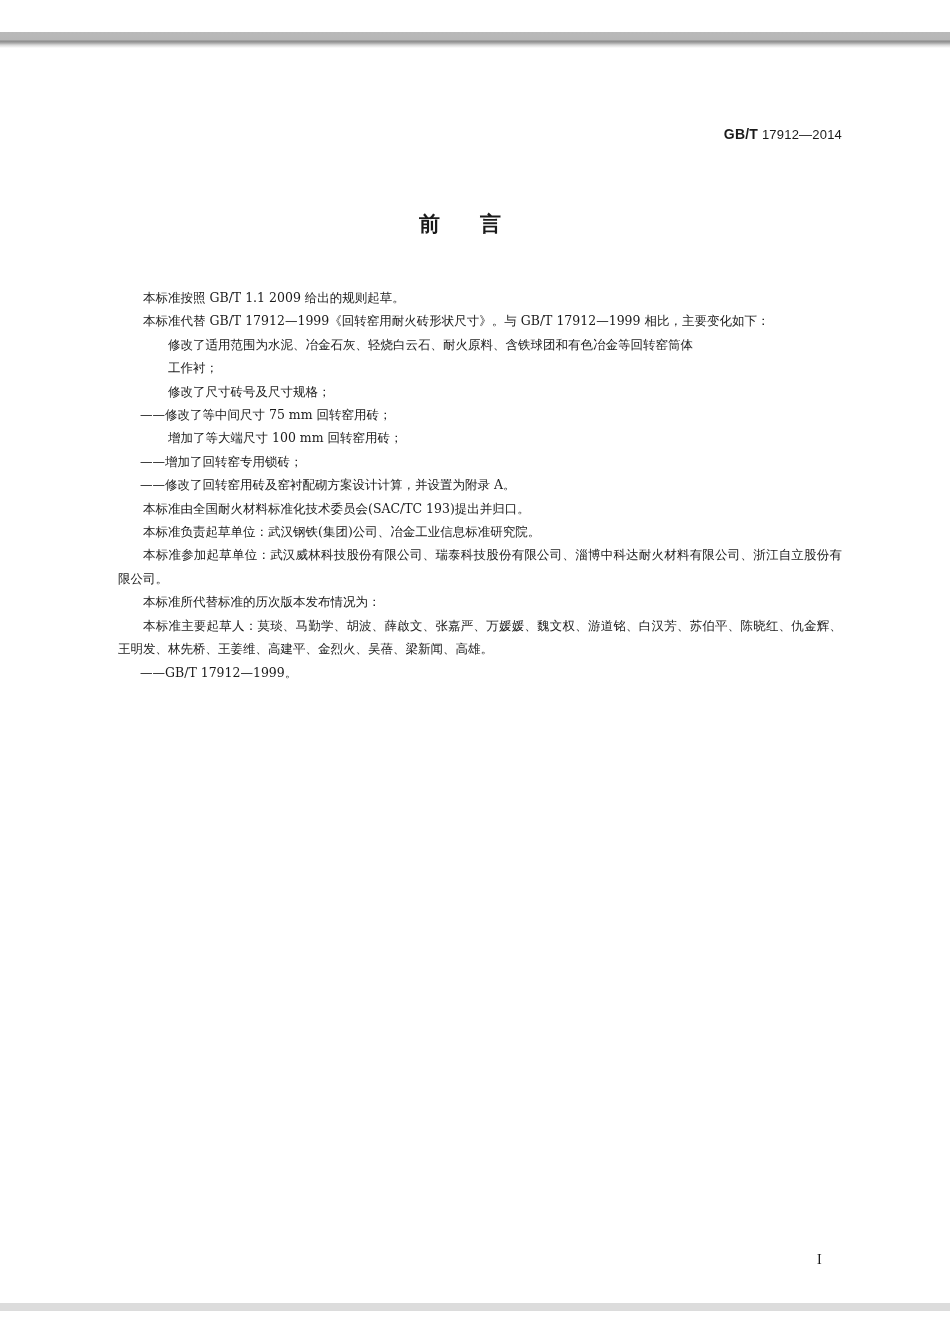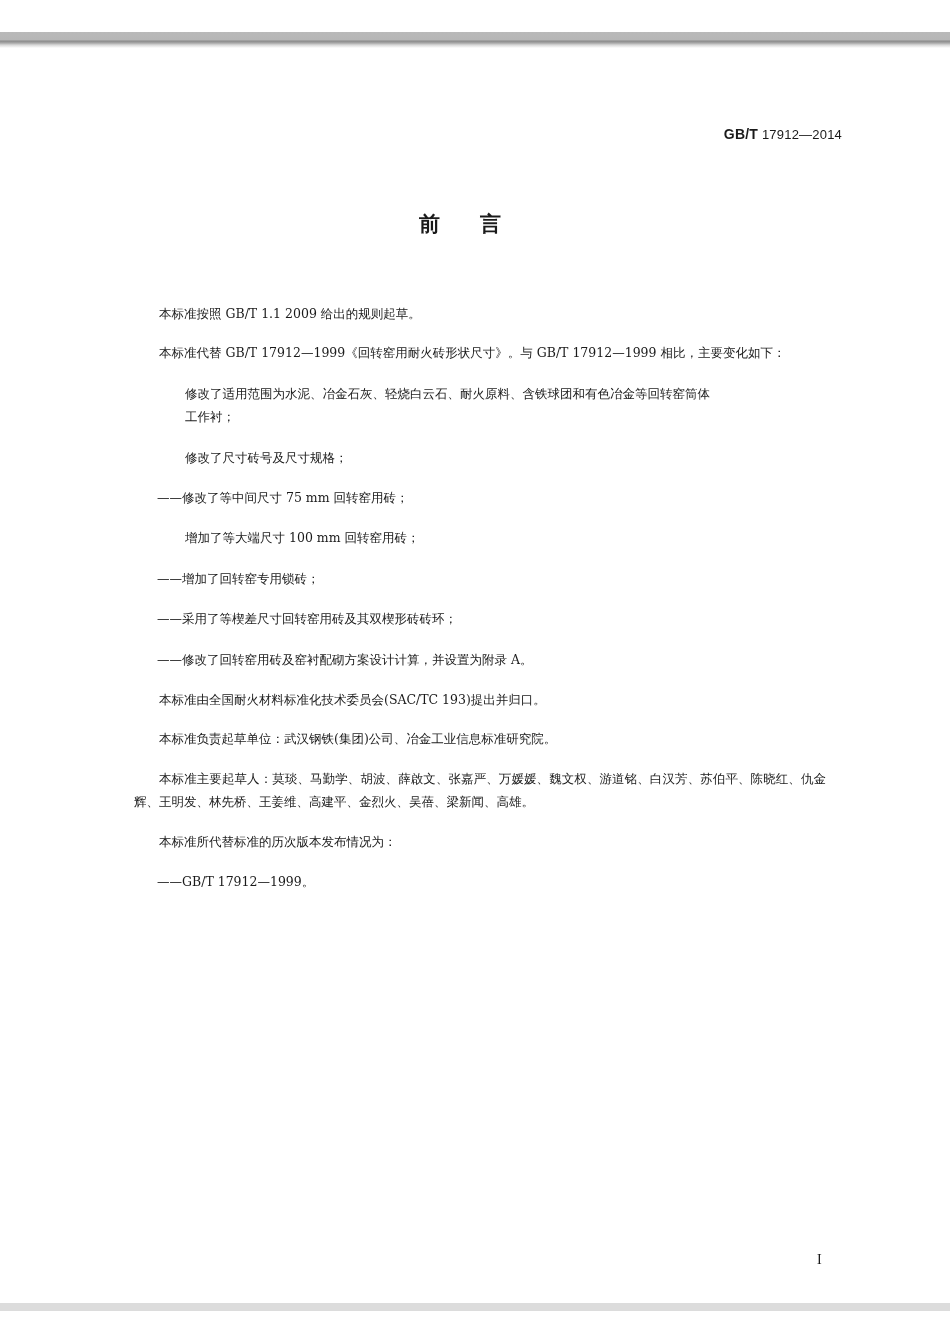--- a/index.html
+++ b/index.html
@@ -25,22 +25,22 @@
     .std-code b { font-family: Liberation Sans, sans-serif; font-weight: bold; font-size: 14px; }
     .title {
       position: absolute; left: 0; width: 920px; top: 210px; text-align: center;
       font-family: "DejaVu Sans", sans-serif; font-weight: bold;
       font-size: 21px; letter-spacing: 40px; text-indent: 40px;
     }
     .content {
       position: absolute; left: 118px; top: 286px; width: 724px;
       font-size: 12.5px; line-height: 23.4px;
     }
-    .p { text-indent: 2em; margin: 16px; text-align: justify; }
-    .item { margin: 17px; padding-left: 50px; text-indent: 0; }
+    .p { text-indent: 2em; margin: 0; text-align: justify; }
+    .item { margin: 0; padding-left: 50px; text-indent: 0; }
     .item.dash { padding-left: 22px; }
     .item .sub { display: block; padding-left: 0; }
     .page-num {
       position: absolute; left: 817px; top: 1252px;
       font-family: "Liberation Serif", serif; font-size: 14px;
     }
   </style>
 </head>
 <body>
 
@@ -59,26 +59,26 @@
 
   <div>
     <p class="item">
       <span>修改了适用范围为水泥、冶金石灰、轻烧白云石、耐火原料、含铁球团和有色冶金等回转窑筒体</span>
       <span class="sub">工作衬；</span>
     </p>
     <p class="item">修改了尺寸砖号及尺寸规格；</p>
     <p class="item dash">——修改了等中间尺寸 75 mm 回转窑用砖；</p>
     <p class="item">增加了等大端尺寸 100 mm 回转窑用砖；</p>
     <p class="item dash">——增加了回转窑专用锁砖；</p>
-    <p class="item dash">——采用了等楔差尺寸回转窑用砖及其双楔形砖砖环；</p>
     <p class="item dash">——修改了回转窑用砖及窑衬配砌方案设计计算，并设置为附录 A。</p>
   </div>
 
   <p class="p">本标准由全国耐火材料标准化技术委员会(SAC/TC 193)提出并归口。</p>
   <p class="p">本标准负责起草单位：武汉钢铁(集团)公司、冶金工业信息标准研究院。</p>
+  <p class="p">本标准参加起草单位：武汉威林科技股份有限公司、瑞泰科技股份有限公司、淄博中科达耐火材料有限公司、浙江自立股份有限公司。</p>
+  <p class="p">本标准所代替标准的历次版本发布情况为：</p>
   <p class="p">本标准主要起草人：莫琰、马勤学、胡波、薛啟文、张嘉严、万媛媛、魏文权、游道铭、白汉芳、苏伯平、陈晓红、仇金辉、王明发、林先桥、王姜维、高建平、金烈火、吴蓓、梁新闻、高雄。</p>
-  <p class="p">本标准所代替标准的历次版本发布情况为：</p>
   <p class="item dash">——GB/T 17912—1999。</p>
 </div>
 
 <div class="page-num">I</div>
 
 <div class="bottom-bar"></div>
 
 </body></html>

